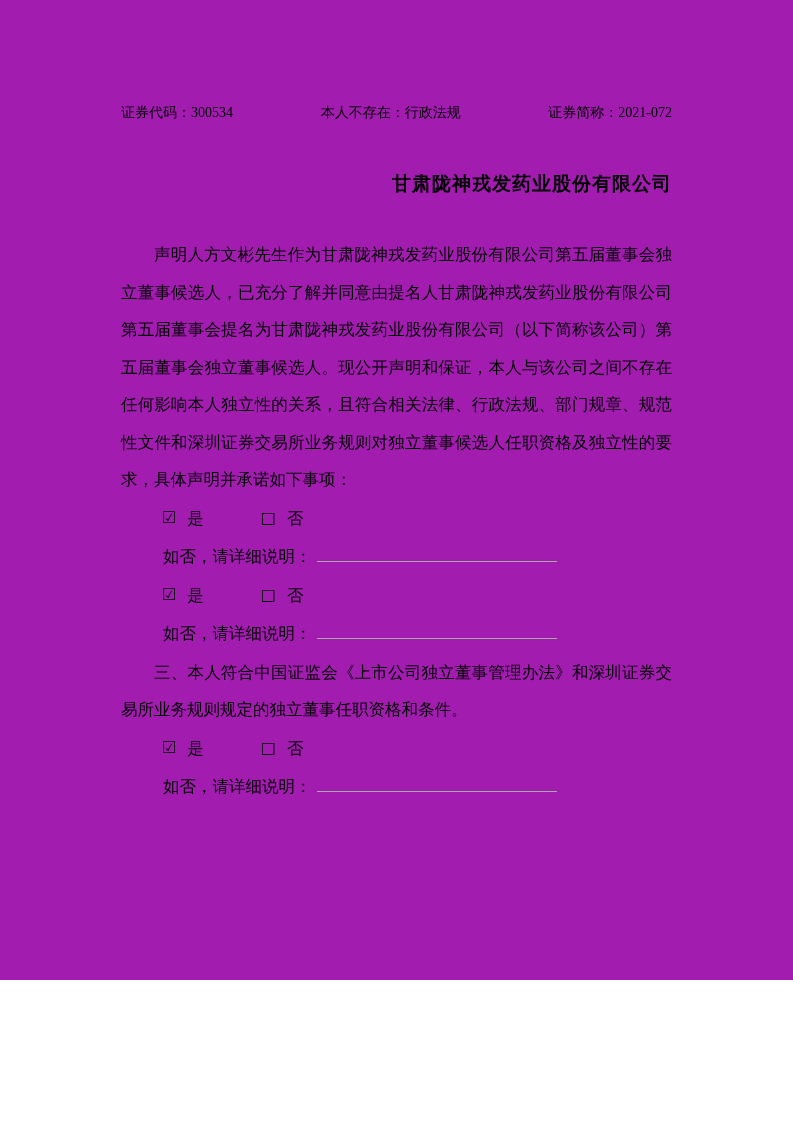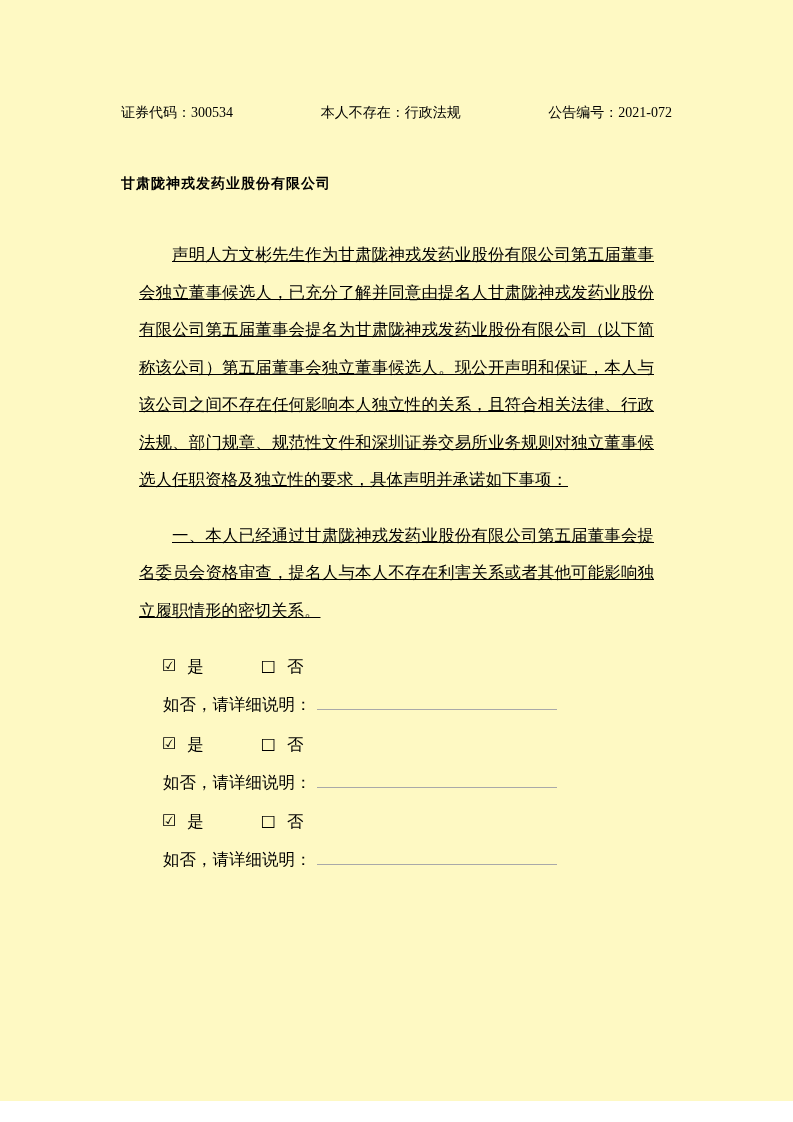--- a/index.html
+++ b/index.html
@@ -1,49 +1,49 @@
 <!DOCTYPE html>
 <html><head>
 <meta charset="utf-8">
 <style>
   html,body{margin:0;padding:0;background:#ffffff;}
   .page{
     position:relative;
-    width:793px;height:1101px;
-    background:#fef9c3;
+    width:793px;height:980px;
+    background:#a21caf;
     box-sizing:border-box;
     padding:103px 121px 0 121px;
     font-family:"Liberation Serif","DejaVu Serif",serif;
     color:#000000;
     overflow:hidden;
   }
   .doc-header{
     display:flex;
     justify-content:space-between;
     align-items:baseline;
     font-size:14px;
     line-height:20px;
     white-space:nowrap;
   }
   .titles{margin-top:40px;}
   .title{
     margin:0;
-    font-size:14px;
+    font-size:19px;
     line-height:42px;
     font-weight:bold;
-    text-align:left;
+    text-align:right;
     letter-spacing:1px;
   }
   .doc-body{
     margin-top:31px;
     font-size:16.5px;
     line-height:37.5px;
     text-align:justify;
   }
-  .para{margin:18px;text-indent:2em;text-decoration:underline;}
+  .para{margin:0;text-indent:2em;}
   .cb-row{padding-left:41px;line-height:40px;}
   .box{
     font-family:"DejaVu Sans",sans-serif;
     font-size:16px;
     position:relative;top:-1px;
   }
   .cb-label{margin-left:11px;}
   .box-no{margin-left:57px;}
   .explain-row{padding-left:42px;line-height:37.5px;white-space:nowrap;font-family:Liberation Mono, monospace;}
   .blank{
@@ -56,47 +56,47 @@
   }
 </style>
 </head>
 <body>
 
 <div class="page">
 
   <div class="doc-header">
     <span><span>证券代码：</span><span>300534</span></span>
     <span><span>本人不存在：</span><span>行政法规</span></span>
-    <span><span>公告编号：</span><span>2021-072</span></span>
+    <span><span>证券简称：</span><span>2021-072</span></span>
   </div>
 
   <div class="titles">
     <h1 class="title">甘肃陇神戎发药业股份有限公司</h1>
   </div>
 
   <div class="doc-body">
 
     <p class="para">声明人方文彬先生作为甘肃陇神戎发药业股份有限公司第五届董事会独立董事候选人，已充分了解并同意由提名人甘肃陇神戎发药业股份有限公司第五届董事会提名为甘肃陇神戎发药业股份有限公司（以下简称该公司）第五届董事会独立董事候选人。现公开声明和保证，本人与该公司之间不存在任何影响本人独立性的关系，且符合相关法律、行政法规、部门规章、规范性文件和深圳证券交易所业务规则对独立董事候选人任职资格及独立性的要求，具体声明并承诺如下事项：</p>
-
-    <p class="para">一、本人已经通过甘肃陇神戎发药业股份有限公司第五届董事会提名委员会资格审查，提名人与本人不存在利害关系或者其他可能影响独立履职情形的密切关系。</p>
-    <div class="cb-row">
-      <span class="box">☑</span><span class="cb-label">是</span><span class="box box-no">□</span><span class="cb-label">否</span>
-    </div>
-    <div class="explain-row">
-      <span>如否，请详细说明：</span><span class="blank"></span>
-    </div>
 
     <div class="cb-row">
       <span class="box">☑</span><span class="cb-label">是</span><span class="box box-no">□</span><span class="cb-label">否</span>
     </div>
     <div class="explain-row">
       <span>如否，请详细说明：</span><span class="blank"></span>
     </div>
 
     <div class="cb-row">
       <span class="box">☑</span><span class="cb-label">是</span><span class="box box-no">□</span><span class="cb-label">否</span>
     </div>
     <div class="explain-row">
       <span>如否，请详细说明：</span><span class="blank"></span>
     </div>
 
+    <p class="para">三、本人符合中国证监会《上市公司独立董事管理办法》和深圳证券交易所业务规则规定的独立董事任职资格和条件。</p>
+    <div class="cb-row">
+      <span class="box">☑</span><span class="cb-label">是</span><span class="box box-no">□</span><span class="cb-label">否</span>
+    </div>
+    <div class="explain-row">
+      <span>如否，请详细说明：</span><span class="blank"></span>
+    </div>
+
   </div>
 </div>
 
 </body></html>

